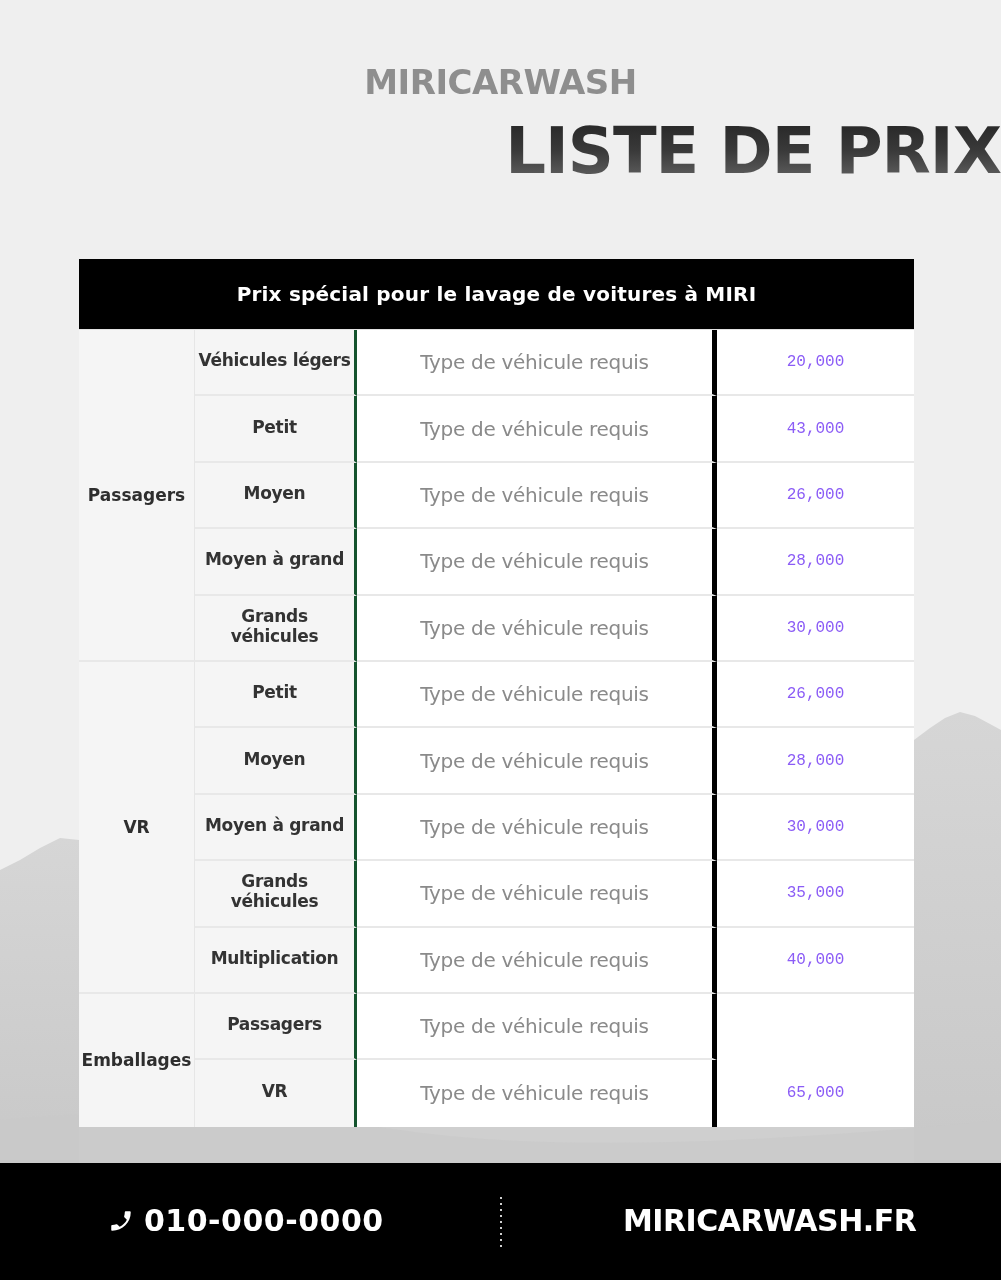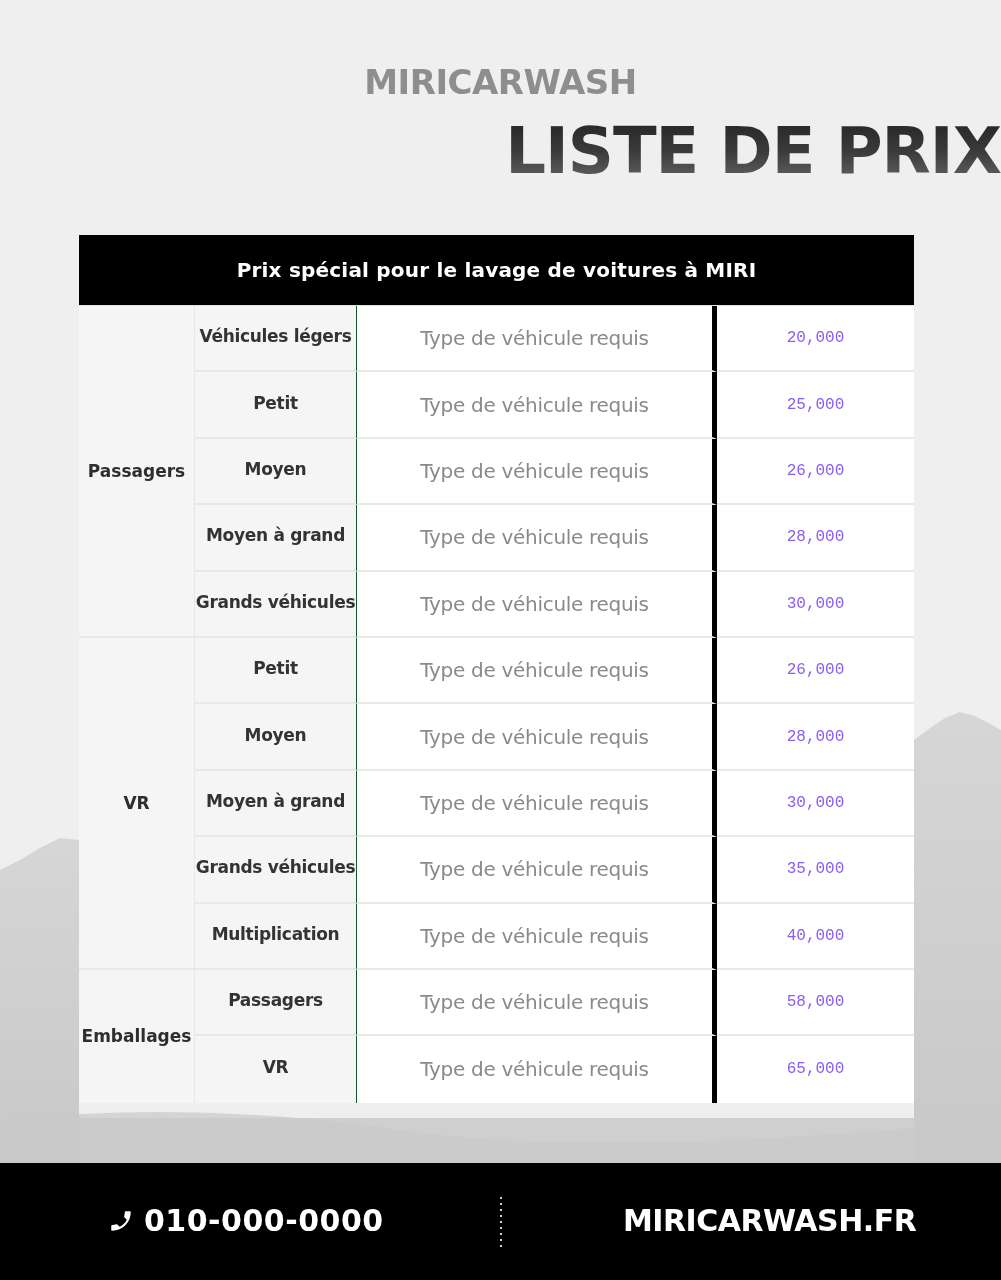--- a/index.html
+++ b/index.html
@@ -19,21 +19,21 @@
     font-size: 34px; letter-spacing: -0.5px; color: #8e8e8e; z-index: 2;
   }
   .title {
     position: absolute; top: 114px; left: 0; width: 1001px; text-align: right;
     font-family: "DejaVu Sans", sans-serif; font-weight: bold;
     font-size: 64px; letter-spacing: -1px; z-index: 2;
     background: linear-gradient(180deg, #222 0%, #3a3a3a 50%, #6b6b6b 100%);
     -webkit-background-clip: text; background-clip: text; color: transparent;
   }
   .price-table {
-    position: absolute; left: 79px; top: 235px; width: 835px; z-index: 2;
+    position: absolute; left: 79px; top: 259px; width: 835px; z-index: 2;
   }
   .table-header {
     height: 70px; background: #000; color: #fff;
     display: flex; align-items: center; justify-content: center;
     font-family: "DejaVu Sans", sans-serif; font-size: 20px; font-weight: bold;
     letter-spacing: 0.2px;
   }
   .table-body {
     display: grid;
     grid-template-columns: 116px 162px 360px 197px;
@@ -47,21 +47,21 @@
   }
   .cell.group {
     background: #f5f5f5; color: #2e2e2e;
     font-family: "DejaVu Sans", sans-serif; font-weight: bold; font-size: 17px;
     border-right: 1px solid #e6e6e6;
   }
   .cell.sub {
     background: #f5f5f5; color: #333;
     font-family: "DejaVu Sans", sans-serif; font-weight: bold; font-size: 17px;
     letter-spacing: -0.3px;
-    border-right: 1px solid #14532d;
+    border-right: 3px solid #14532d;
     padding-bottom: 4px;
   }
   .cell.type {
     background: #fff; color: #8a8a8a;
     font-family: "DejaVu Sans", sans-serif; font-size: 20px; letter-spacing: -0.3px;
     border-right: 5px solid #000000;
   }
   .cell.price {
     background: #fff; color: #8b5cf6;
     font-family: Liberation Mono, monospace; font-size: 16px;
@@ -112,21 +112,21 @@
   <div class="table-body">
 
     <div class="cell group" style="grid-column:1; grid-row:1 / span 5;">Passagers</div>
 
     <div class="cell sub" style="grid-column:2; grid-row:1;">Véhicules légers</div>
     <div class="cell type" style="grid-column:3; grid-row:1;">Type de véhicule requis</div>
     <div class="cell price" style="grid-column:4; grid-row:1;">20,000</div>
 
     <div class="cell sub" style="grid-column:2; grid-row:2;">Petit</div>
     <div class="cell type" style="grid-column:3; grid-row:2;">Type de véhicule requis</div>
-    <div class="cell price" style="grid-column:4; grid-row:2;">25,000</div>
+    <div class="cell price" style="grid-column:4; grid-row:2;">43,000</div>
 
     <div class="cell sub" style="grid-column:2; grid-row:3;">Moyen</div>
     <div class="cell type" style="grid-column:3; grid-row:3;">Type de véhicule requis</div>
     <div class="cell price" style="grid-column:4; grid-row:3;">26,000</div>
 
     <div class="cell sub" style="grid-column:2; grid-row:4;">Moyen à grand</div>
     <div class="cell type" style="grid-column:3; grid-row:4;">Type de véhicule requis</div>
     <div class="cell price" style="grid-column:4; grid-row:4;">28,000</div>
 
     <div class="cell sub" style="grid-column:2; grid-row:5;">Grands véhicules</div>
@@ -152,21 +152,20 @@
     <div class="cell price" style="grid-column:4; grid-row:9;">35,000</div>
 
     <div class="cell sub" style="grid-column:2; grid-row:10;">Multiplication</div>
     <div class="cell type" style="grid-column:3; grid-row:10;">Type de véhicule requis</div>
     <div class="cell price" style="grid-column:4; grid-row:10;">40,000</div>
 
     <div class="cell group" style="grid-column:1; grid-row:11 / span 2; border-bottom:none;">Emballages</div>
 
     <div class="cell sub" style="grid-column:2; grid-row:11;">Passagers</div>
     <div class="cell type" style="grid-column:3; grid-row:11;">Type de véhicule requis</div>
-    <div class="cell price" style="grid-column:4; grid-row:11;">58,000</div>
 
     <div class="cell sub" style="grid-column:2; grid-row:12; border-bottom:none;">VR</div>
     <div class="cell type" style="grid-column:3; grid-row:12; border-bottom:none;">Type de véhicule requis</div>
     <div class="cell price" style="grid-column:4; grid-row:12; border-bottom:none;">65,000</div>
   </div>
 </div>
 
 <div class="footer">
   <div class="phone">
     <svg viewBox="0 0 24 24">

